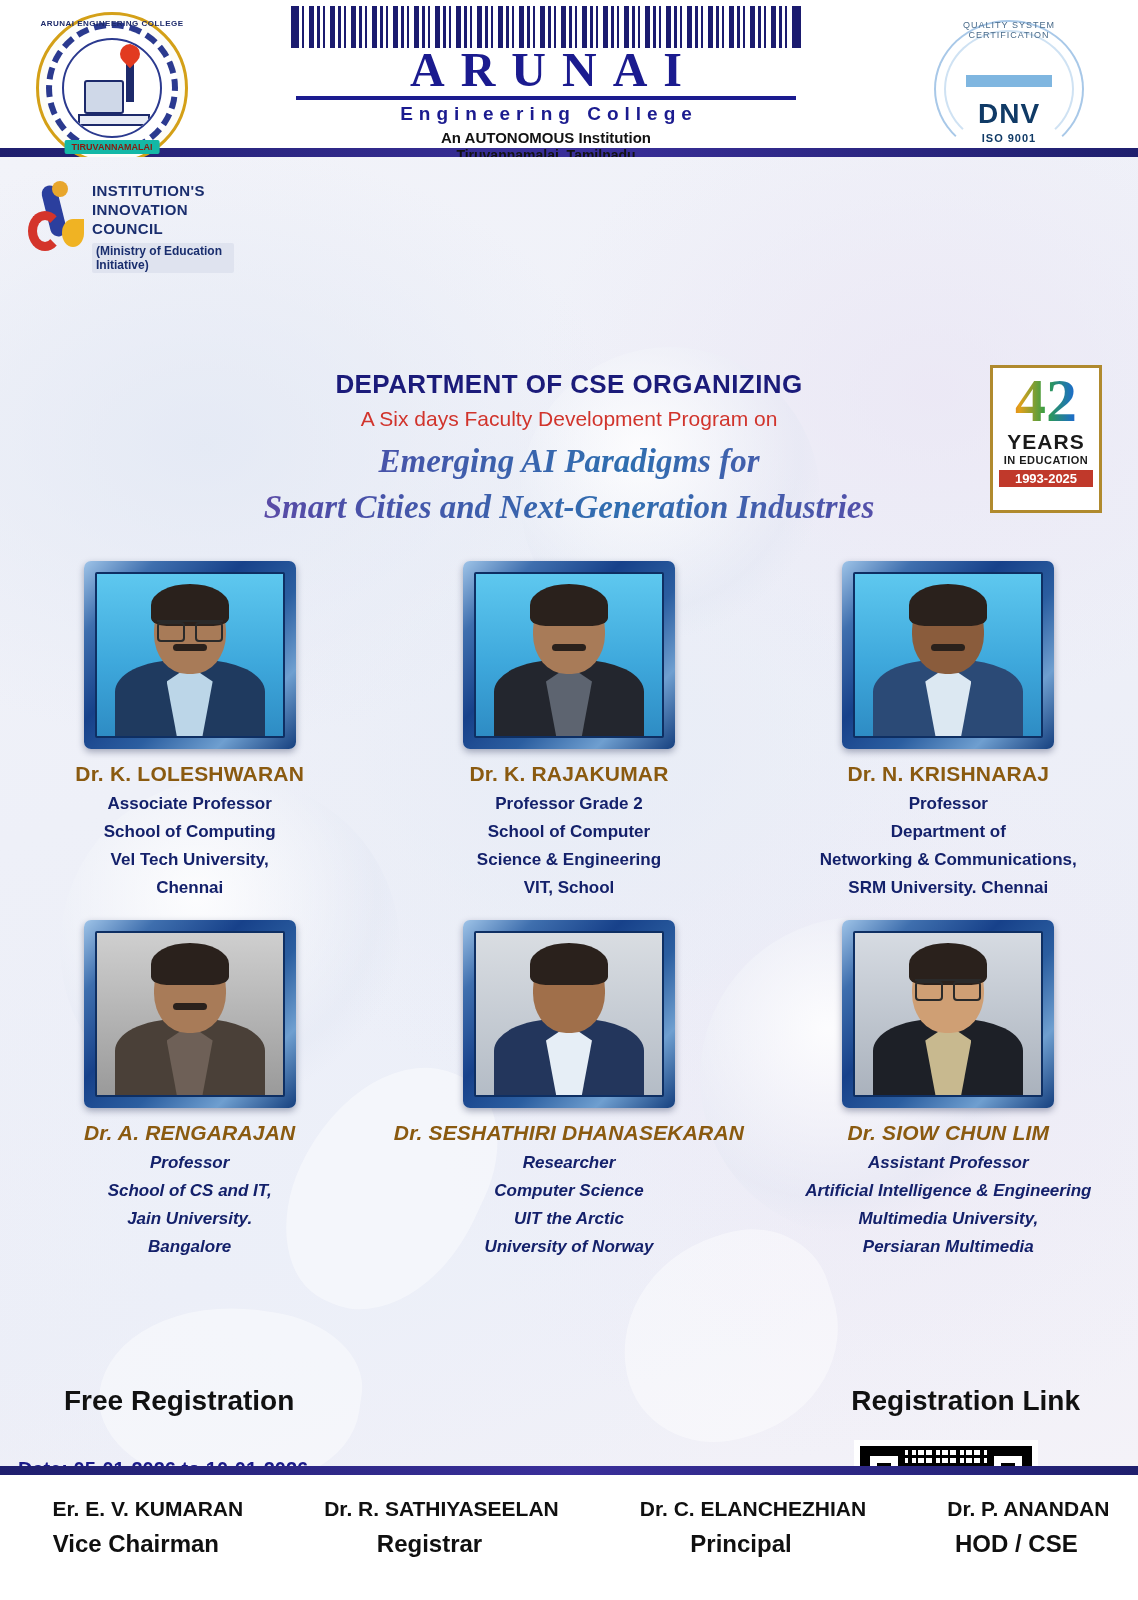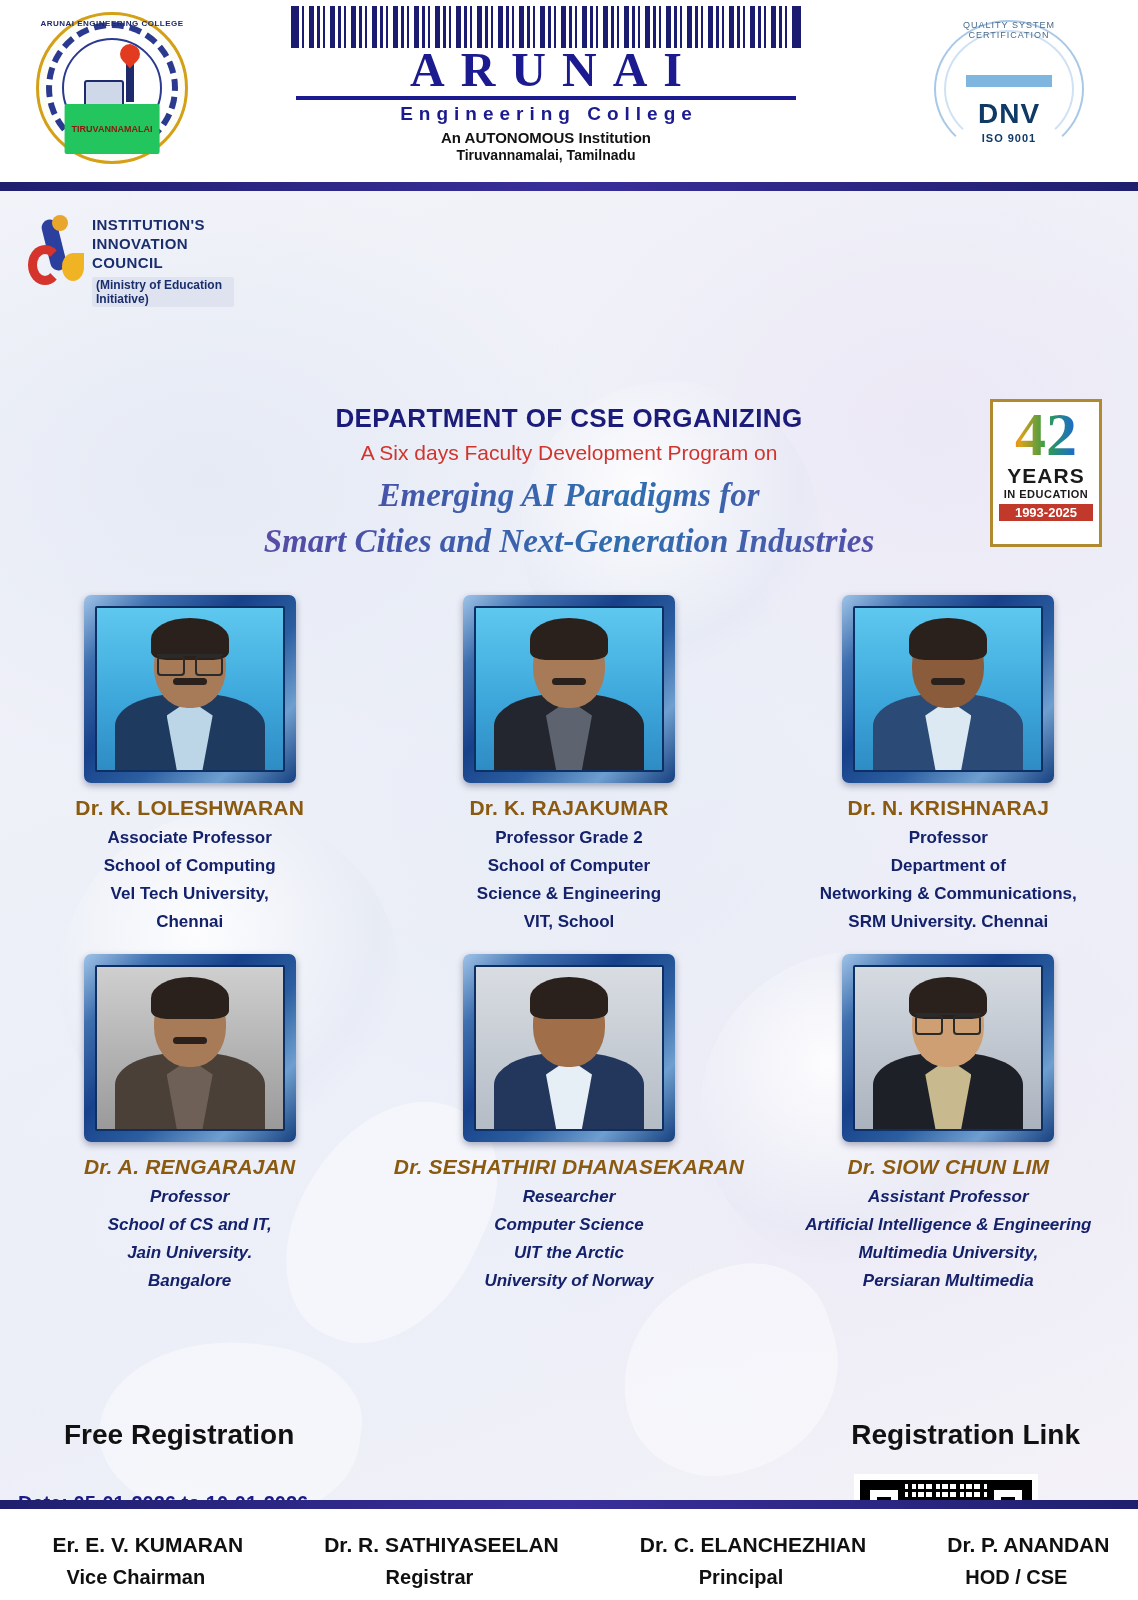--- a/index.html
+++ b/index.html
@@ -8,21 +8,21 @@
     width: 1138px;
     height: 1600px;
     font-family: "Liberation Sans", sans-serif;
     background: #ffffff;
     overflow: hidden;
     position: relative;
   }
 
   
   .header {
-    height: 182px;
+    height: 148px;
     background: #ffffff;
     position: relative;
     display: flex;
     align-items: center;
   }
   .college-logo {
     position: absolute;
     left: 36px;
     top: 12px;
     width: 152px;
@@ -96,25 +96,25 @@
     transform: translateX(-50%);
     white-space: nowrap;
     letter-spacing: 0.5px;
     font-size: 8px;
   }
   .logo-banner {
     position: absolute;
     left: 50%;
     bottom: 10px;
     transform: translateX(-50%);
-    background: #22c55e;
+    background: #14b8a6;
     color: #8a1a0f;
     font-size: 9px;
     font-weight: bold;
-    padding: 20px 7px;
+    padding: 2px 7px;
     border-radius: 2px;
     white-space: nowrap;
   }
 
   .title-block {
     position: absolute;
     left: 286px;
     top: 6px;
     width: 520px;
     text-align: center;
@@ -586,21 +586,21 @@
     padding-top: 4px;
   }
   .fperson { text-align: center; }
   .fname {
     font-size: 21px;
     font-weight: bold;
     color: #101010;
     margin-left: 24px;
   }
   .frole {
-    font-size: 20px;
+    font-size: 24px;
     font-weight: bold;
     color: #101010;
     margin-top: 9px;
   }
 </style>
 </head>
 <body>
 
 <div class="header">
 

